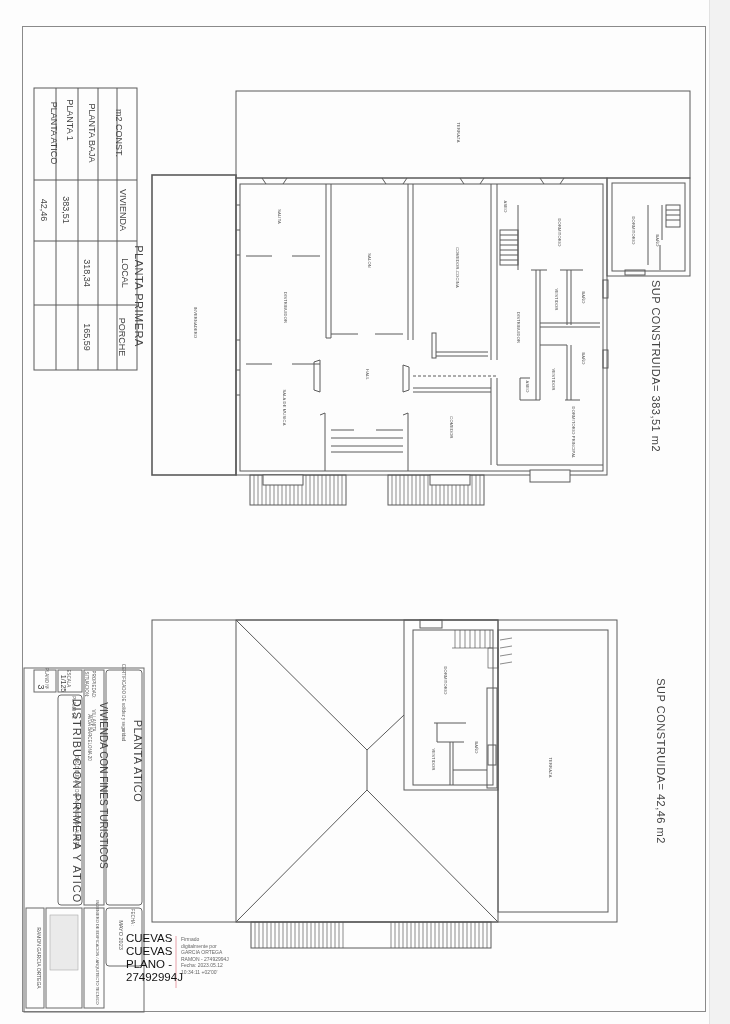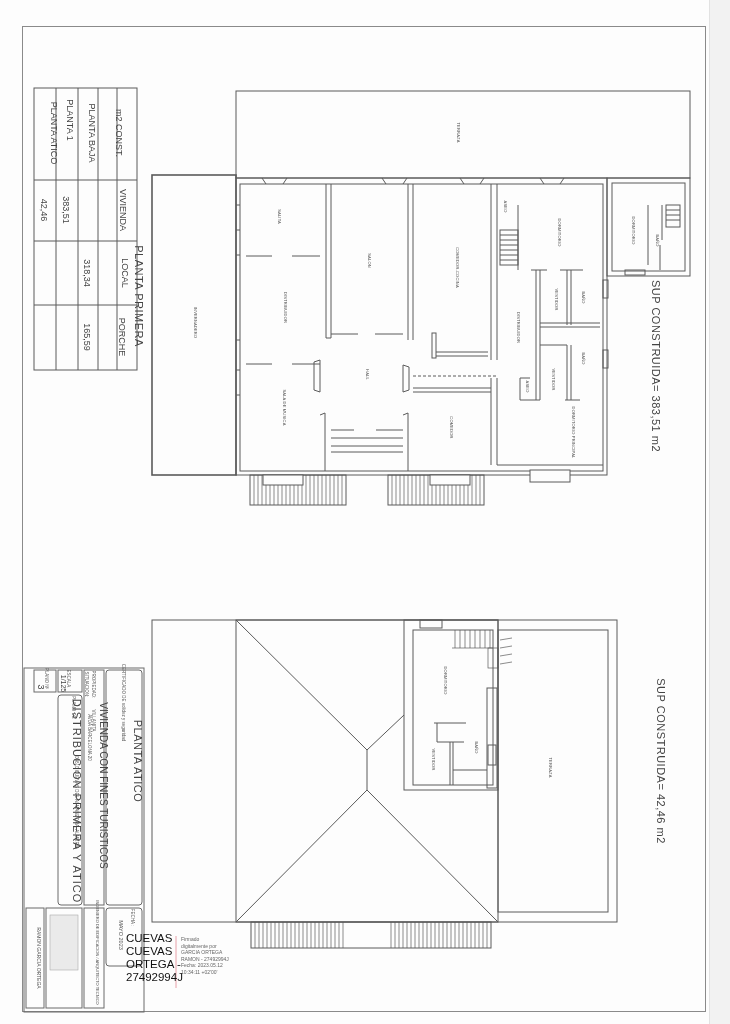--- a/index.html
+++ b/index.html
@@ -252,21 +252,21 @@
   <div class="rot tb-small" style="left:36px;top:676px;transform:rotate(90deg);">PLANO Nº</div>
   <div class="rot" style="left:38px;top:682px;font-size:9px;color:#444;transform:rotate(90deg);">3</div>
   <div class="rot tb-small" style="left:124px;top:915px;transform:rotate(90deg);">FECHA :</div>
   <div class="rot tb-small" style="left:106px;top:932px;font-size:5.5px;transform:rotate(90deg);">MAYO 2023</div>
   <div class="rot tb-small" style="left:45px;top:950px;font-size:4px;transform:rotate(90deg);">INGENIERO DE EDIFICACION / ARQUITECTO TECNICO</div>
   <div class="rot tb-small" style="left:8px;top:955px;font-size:5px;transform:rotate(90deg);">RAMON GARCIA ORTEGA</div>
 
   <div style="position:absolute;left:126px;top:932px;">
     <div class="sig-name">CUEVAS</div>
     <div class="sig-name">CUEVAS</div>
-    <div class="sig-name">ORTEGA -</div>
+    <div class="sig-name">PLANO -</div>
     <div class="sig-name">27492994J</div>
   </div>
   <div style="position:absolute;left:181px;top:936px;">
     <div class="sig-detail">Firmado</div>
     <div class="sig-detail">digitalmente por</div>
     <div class="sig-detail">GARCIA ORTEGA</div>
     <div class="sig-detail">RAMON - 27492994J</div>
     <div class="sig-detail">Fecha: 2023.05.12</div>
     <div class="sig-detail">10:34:11 +02'00'</div>
   </div>

